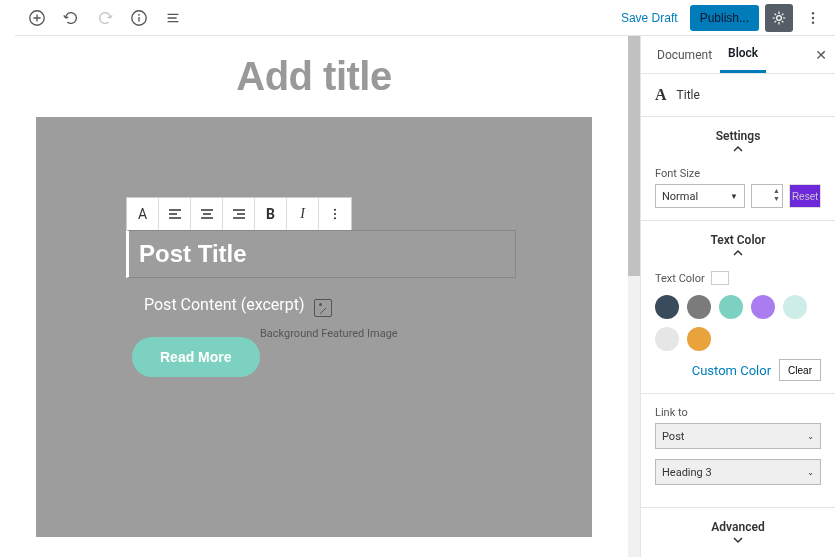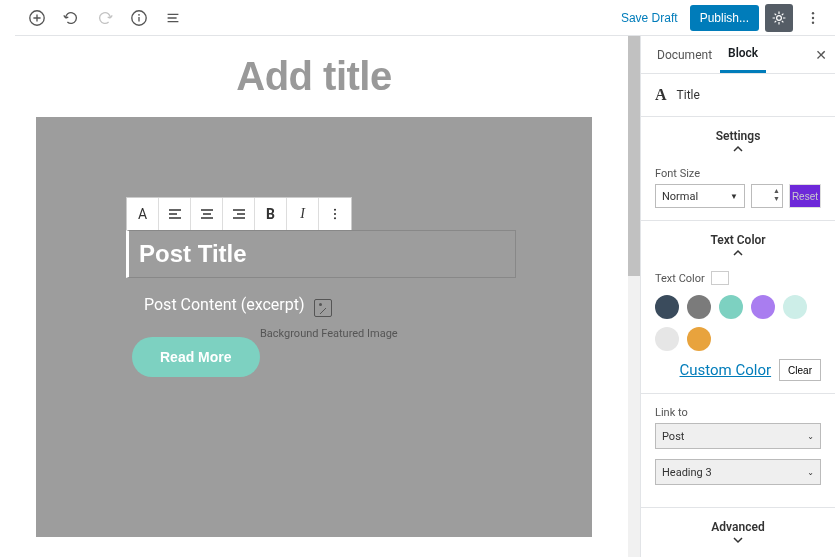--- a/index.html
+++ b/index.html
@@ -3,21 +3,21 @@
 <meta charset="utf-8">
 <style>
 * { box-sizing: border-box; margin: 0; padding: 0; }
 body { font-family: -apple-system, BlinkMacSystemFont, "Segoe UI", Roboto, sans-serif; font-size: 13px; color: #333; width: 835px; height: 557px; overflow: hidden; background: #fff; }
 .topbar { display: flex; align-items: center; justify-content: space-between; height: 36px; padding: 0 8px; border-bottom: 1px solid #e2e4e7; margin-left: 15px; }
 .topbar-left { display: flex; align-items: center; gap: 6px; }
 .icon-btn { width: 28px; height: 28px; display: flex; align-items: center; justify-content: center; border: none; background: transparent; cursor: pointer; border-radius: 3px; color: #555; }
 .icon-btn.disabled { opacity: 0.35; cursor: default; }
 .topbar-right { display: flex; align-items: center; gap: 6px; }
 .save-draft { color: #007cba; background: none; border: none; cursor: pointer; font-size: 12px; padding: 0 6px; }
-.publish-btn { background: #007cba; color: #ffffff; border: none; padding: 6px 10px; font-size: 12px; cursor: pointer; border-radius: 3px; }
+.publish-btn { background: #007cba; color: #0f172a; border: none; padding: 6px 10px; font-size: 12px; cursor: pointer; border-radius: 3px; }
 .settings-btn { background: #555d66; color: #fff; border: none; width: 28px; height: 28px; display: flex; align-items: center; justify-content: center; cursor: pointer; border-radius: 3px; }
 .more-v { color: #555; }
 
 .main { display: flex; height: calc(557px - 36px); }
 .editor { flex: 1; position: relative; overflow: auto; padding: 0 0 20px 0; }
 .editor-title { text-align: center; color: #999; font-size: 40px; font-weight: 600; margin: 18px 0 18px 0; font-family: "Trebuchet MS", sans-serif; letter-spacing: -0.5px; }
 .canvas { background: #9d9d9d; margin: 0 36px 0 36px; height: 420px; position: relative; }
 .blk-toolbar { position: absolute; top: 80px; left: 90px; display: flex; background: #fff; border: 1px solid #ccc; height: 34px; }
 .blk-toolbar .tbtn { width: 32px; height: 32px; display: flex; align-items: center; justify-content: center; border-right: 1px solid #ddd; background: #fff; cursor: pointer; font-size: 14px; color: #333; }
 .blk-toolbar .tbtn:last-child { border-right: none; }
@@ -48,21 +48,21 @@
 .select { flex: 1; height: 24px; border: 1px solid #bbb; background: #fff; padding: 0 6px; font-size: 11px; position: relative; display: flex; align-items: center; justify-content: space-between; }
 .select-caret { font-size: 8px; color: #333; }
 .num-input { width: 32px; height: 24px; border: 1px solid #bbb; background: #fff; position: relative; }
 .num-spin { position: absolute; right: 2px; top: 2px; font-size: 7px; line-height: 8px; color: #555; }
 .reset-btn { height: 24px; padding: 0 2px; border: 1px solid #ddd; background: #6d28d9; font-size: 10px; color: #ccc; }
 .swatch-label { display: flex; align-items: center; gap: 6px; }
 .swatch-box { width: 18px; height: 14px; border: 1px solid #ccc; background: #fff; }
 .swatches { display: flex; flex-wrap: wrap; gap: 8px; margin: 10px 0 8px 0; }
 .swatch { width: 24px; height: 24px; border-radius: 50%; cursor: pointer; }
 .custom-row { display: flex; justify-content: flex-end; align-items: center; gap: 8px; margin-top: 6px; }
-.custom-color { color: #007cba; text-decoration: underline; cursor: pointer; font-size: 15px; }
+.custom-color { color: #007cba; cursor: pointer; font-size: 13px; }
 .clear-btn { height: 22px; padding: 0 8px; border: 1px solid #bbb; background: #fff; font-size: 10px; cursor: pointer; }
 .full-select { width: 100%; height: 26px; border: 1px solid #bbb; background: #efefef; padding: 0 6px; font-size: 11px; display: flex; align-items: center; justify-content: space-between; margin-bottom: 10px; }
 svg { display: block; }
 </style>
 </head>
 <body>
 
 <div class="topbar">
   <div class="topbar-left">
     <button class="icon-btn">

